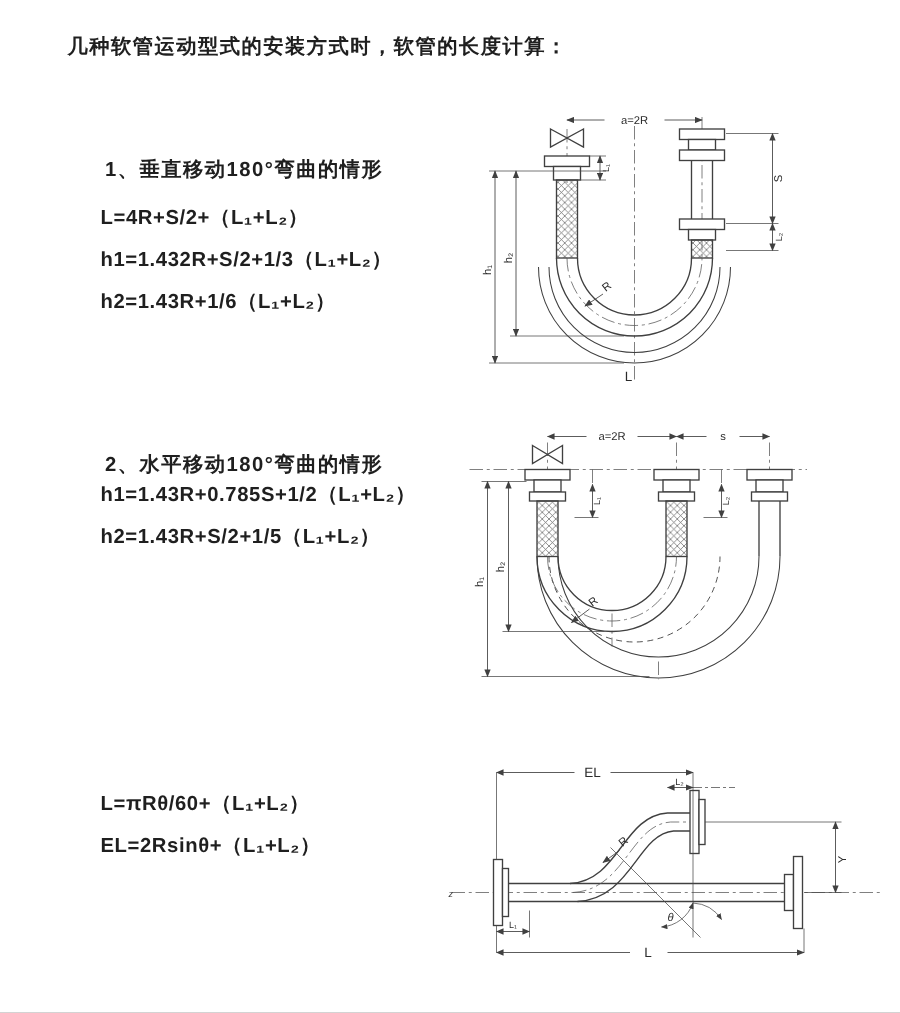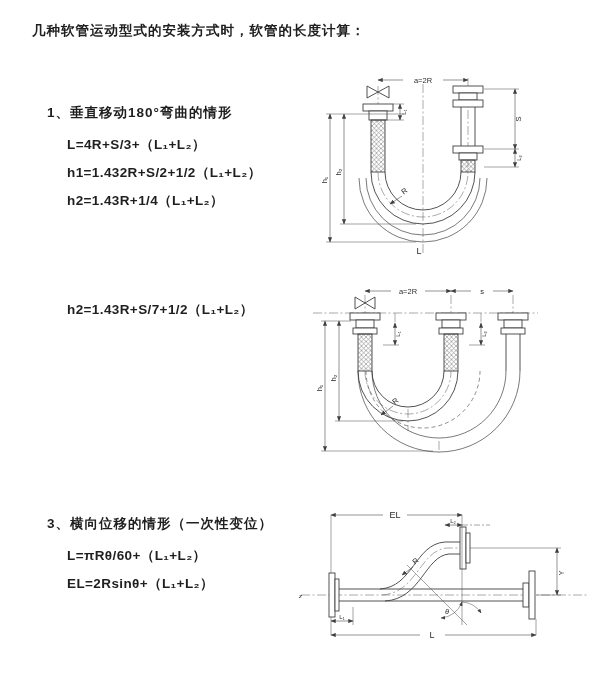--- a/index.html
+++ b/index.html
@@ -2,44 +2,44 @@
 <html><head>
 <meta charset="utf-8">
 <style>
   html,body{margin:0;padding:0;background:#e8e8e8;}
   .page{
     position:relative;width:600px;height:675px;background:#ffffff;
     font-family:"Liberation Sans","DejaVu Sans",sans-serif;color:#1f1f1f;
     overflow:hidden;border-right:1px solid #bdbdbd;border-bottom:1px solid #a8a8a8;
   }
   .doc-title{
-    position:absolute;left:32px;top:22px;font-size:13.5px;font-weight:700;letter-spacing:1px;
+    position:absolute;left:45px;top:22px;font-size:13.5px;font-weight:700;letter-spacing:1px;
   }
   .section{position:absolute;left:47px;}
-  .section-heading{font-size:13.5px;font-weight:700;letter-spacing:1px;height:20px;}
+  .section-heading{font-size:13.5px;font-weight:700;letter-spacing:1px;height:20px;margin-left:23px;}
   .formula{font-size:13.5px;font-weight:700;letter-spacing:.4px;height:28px;margin-left:20px;}
   .formula.first{margin-top:12px;}
   .diagram{position:absolute;}
   svg text{fill:#2b2b2b;font-family:"Liberation Sans","DejaVu Sans",sans-serif;}
   .dtxt{font-size:7.5px;}
   .dtxt-sm{font-size:6px;}
   .dtxt-lg{font-size:9px;}
 </style>
 </head>
 <body>
 
 <div class="page">
 
   <div class="doc-title">几种软管运动型式的安装方式时，软管的长度计算：</div>
 
   <div class="section" style="top:104px;">
     <div class="section-heading">1、垂直移动180°弯曲的情形</div>
-    <div class="formula first">L=4R+S/3+（L₁+L₂）</div>
-    <div class="formula">h1=1.432R+S/2+1/2（L₁+L₂）</div>
-    <div class="formula">h2=1.43R+1/4（L₁+L₂）</div>
+    <div class="formula first">L=4R+S/2+（L₁+L₂）</div>
+    <div class="formula">h1=1.432R+S/2+1/3（L₁+L₂）</div>
+    <div class="formula">h2=1.43R+1/6（L₁+L₂）</div>
   </div>
 
   <svg class="diagram" style="left:300px;top:72px;" width="285" height="185" viewBox="0 0 285 185">
     <defs>
       <marker id="ar1" viewBox="0 0 10 8" refX="9" refY="4" markerWidth="9" markerHeight="7" orient="auto-start-reverse">
         <path d="M0,0 L10,4 L0,8 z" fill="#404040"></path>
       </marker>
       <pattern id="hz1" width="4.5" height="4.5" patternUnits="userSpaceOnUse">
         <path d="M0,0 L4.5,4.5 M4.5,0 L0,4.5" stroke="#6a6a6a" stroke-width="0.5"></path>
       </pattern>
@@ -117,21 +117,23 @@
     </g>
     <text class="dtxt-sm" transform="rotate(-90 106 40)" x="106" y="40" text-anchor="middle">L₁</text>
 
     <line x1="102" y1="124" x2="90" y2="132" stroke="#4a4a4a" stroke-width="0.6" marker-end="url(#ar1)"></line>
     <text class="dtxt" transform="rotate(-38 106 121)" x="106" y="121" text-anchor="middle">R</text>
 
     <text class="dtxt-lg" x="119" y="182" text-anchor="middle">L</text>
   </svg>
 
   <div class="section" style="top:301px;">
-    <div class="formula">h2=1.43R+S/7+1/2（L₁+L₂）</div>
+    <div class="section-heading">2、水平移动180°弯曲的情形</div>
+    <div class="formula">h1=1.43R+0.785S+1/2（L₁+L₂）</div>
+    <div class="formula">h2=1.43R+S/2+1/5（L₁+L₂）</div>
   </div>
 
   <svg class="diagram" style="left:303px;top:283px;" width="290" height="170" viewBox="0 0 290 170">
     <defs>
       <marker id="ar2" viewBox="0 0 10 8" refX="9" refY="4" markerWidth="9" markerHeight="7" orient="auto-start-reverse">
         <path d="M0,0 L10,4 L0,8 z" fill="#404040"></path>
       </marker>
       <pattern id="hz2" width="4.5" height="4.5" patternUnits="userSpaceOnUse">
         <path d="M0,0 L4.5,4.5 M4.5,0 L0,4.5" stroke="#6a6a6a" stroke-width="0.5"></path>
       </pattern>
@@ -210,21 +212,20 @@
       <line x1="166" y1="62" x2="182" y2="62" stroke-width="0.5"></line>
     </g>
     <text class="dtxt-sm" transform="rotate(-90 97 51)" x="97" y="51" text-anchor="middle">L₁</text>
     <text class="dtxt-sm" transform="rotate(-90 183 51)" x="183" y="51" text-anchor="middle">L₂</text>
 
     <line x1="90" y1="123" x2="78" y2="132" stroke="#4a4a4a" stroke-width="0.6" marker-end="url(#ar2)"></line>
     <text class="dtxt" transform="rotate(-38 94 120)" x="94" y="120" text-anchor="middle">R</text>
   </svg>
 
   <div class="section" style="top:515px;">
-    <div class="section-heading">3、横向位移的情形（一次性变位）</div>
     <div class="formula first">L=πRθ/60+（L₁+L₂）</div>
     <div class="formula">EL=2Rsinθ+（L₁+L₂）</div>
   </div>
 
   <svg class="diagram" style="left:295px;top:503px;" width="300" height="145" viewBox="0 0 300 145">
     <defs>
       <marker id="ar3" viewBox="0 0 10 8" refX="9" refY="4" markerWidth="9" markerHeight="7" orient="auto-start-reverse">
         <path d="M0,0 L10,4 L0,8 z" fill="#404040"></path>
       </marker>
     </defs>

